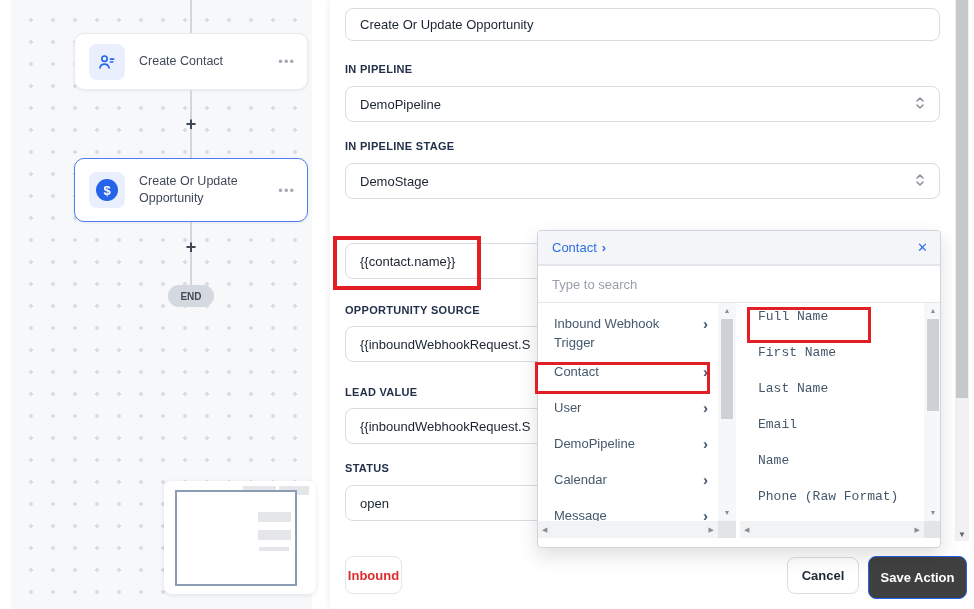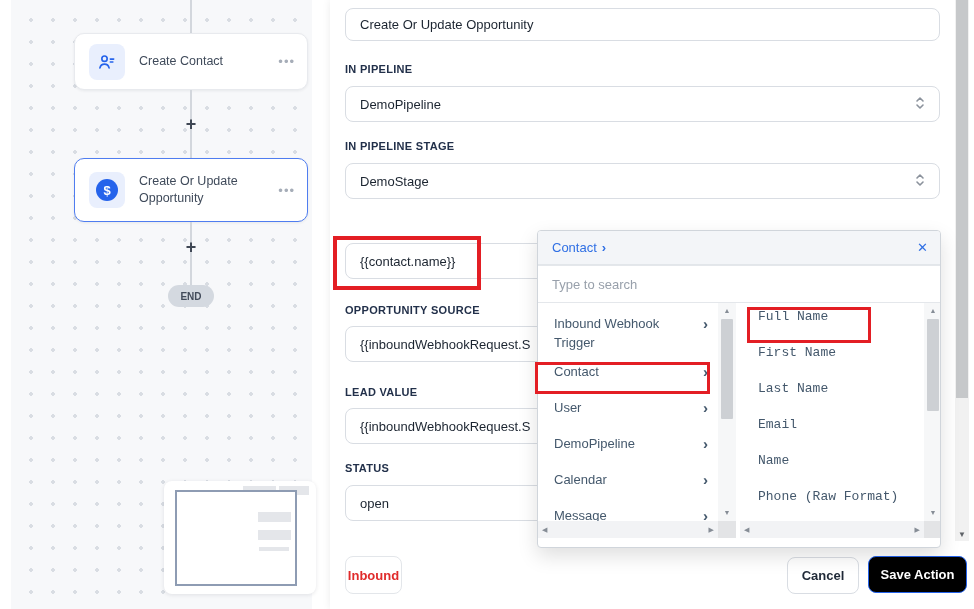--- a/index.html
+++ b/index.html
@@ -57,21 +57,21 @@
   .selectbox .sel-val { flex:1; }
 
   
   .btn { position:absolute; border-radius:8px; font-size:13px; font-weight:bold;
     display:flex; align-items:center; justify-content:center; cursor:pointer;
     font-family:"Liberation Sans",sans-serif; }
   .btn-delete { left:15px; top:556px; width:57px; height:38px; background:#fff;
     border:1px solid #e3e6ea; color:#e02b2b; }
   .btn-cancel { left:457px; top:557px; width:72px; height:37px; background:#fff;
     border:1px solid #d9dde3; color:#1f2937; }
-  .btn-save { left:538px; top:556px; width:99px; height:37px; background:#000000;
+  .btn-save { left:538px; top:556px; width:99px; height:43px; background:#404040;
     border:1px solid #2563eb; color:#fff; }
 
   
   .red-box { position:absolute; border:4px solid #e31e24; pointer-events:none; z-index:30; }
   .red-box.thin { border-width:3px; }
 
   
   .dropdown { position:absolute; left:207px; top:230px; width:404px; height:318px;
     background:#fff; border:1px solid #d0d5db; border-radius:4px;
     box-shadow:0 8px 20px rgba(0,0,0,.13); z-index:20; overflow:hidden; }

